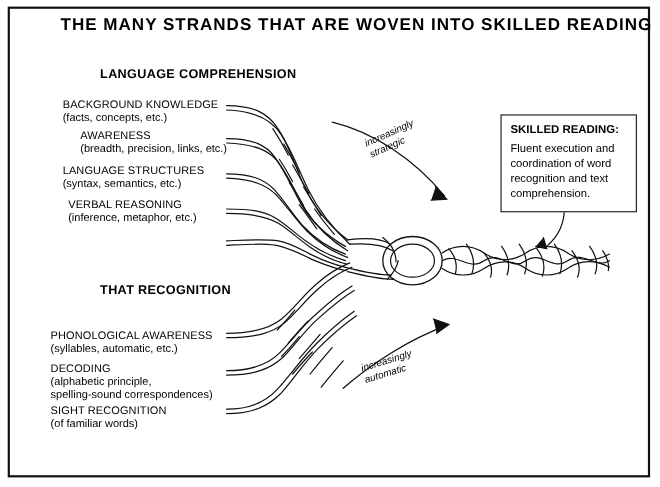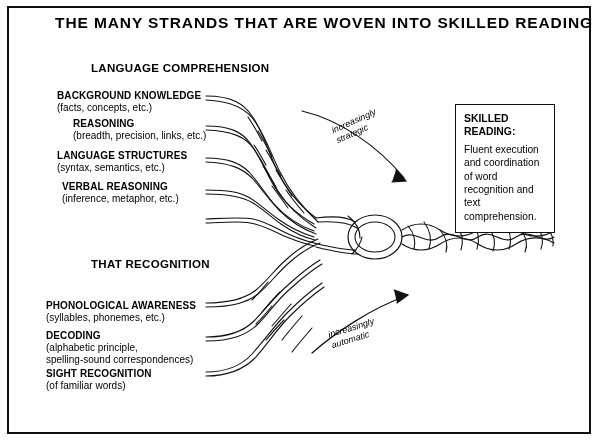--- a/index.html
+++ b/index.html
@@ -42,21 +42,21 @@
     font-weight: bold;
     letter-spacing: 0.3px;
     padding-left: 34px;
   }
   .strand {
     position: absolute;
     font-size: 10px;
     line-height: 12.2px;
   }
   .strand .lbl {
-    font-weight: bold;
+    font-weight: normal;
     letter-spacing: 0.1px;
   }
   .strand .sub {
     font-size: 10px;
   }
   #lang-heading { left: 57px; top: 62px; }
   #word-heading { left: 57px; top: 258px; }
 
   #s-background { left: 57px; top: 90px; }
   #s-vocabulary { left: 73px; top: 118px; }
@@ -83,21 +83,21 @@
   #arrow-automatic {
     left: 327px; top: 330px;
     transform: rotate(-17deg);
     transform-origin: left top;
   }
 
   #callout {
     position: absolute;
     left: 455px;
     top: 104px;
-    width: 100px;
+    width: 124px;
     border: 1.6px solid #111;
     background: #fff;
     padding: 7px 8px 9px 8px;
     box-sizing: border-box;
     font-size: 10.2px;
     line-height: 13.4px;
   }
   #callout .c-title {
     font-weight: bold;
     display: block;
@@ -199,40 +199,40 @@
   </svg>
 
   <div class="heading" id="lang-heading">LANGUAGE COMPREHENSION</div>
 
   <div class="strand" id="s-background">
     <div class="lbl">BACKGROUND KNOWLEDGE</div>
     <div class="sub">(facts, concepts, etc.)</div>
   </div>
 
   <div class="strand" id="s-vocabulary">
-    <div class="lbl">REASONING</div>
+    <div class="lbl">AWARENESS</div>
     <div class="sub">(breadth, precision, links, etc.)</div>
   </div>
 
   <div class="strand" id="s-structures">
     <div class="lbl">LANGUAGE STRUCTURES</div>
     <div class="sub">(syntax, semantics, etc.)</div>
   </div>
 
   <div class="strand" id="s-reasoning">
     <div class="lbl">VERBAL REASONING</div>
     <div class="sub">(inference, metaphor, etc.)</div>
   </div>
 
 
   <div class="heading" id="word-heading">THAT RECOGNITION</div>
 
   <div class="strand" id="s-phonological">
     <div class="lbl">PHONOLOGICAL AWARENESS</div>
-    <div class="sub">(syllables, phonemes, etc.)</div>
+    <div class="sub">(syllables, automatic, etc.)</div>
   </div>
 
   <div class="strand" id="s-decoding">
     <div class="lbl">DECODING</div>
     <div class="sub">(alphabetic principle,</div>
     <div class="sub">spelling-sound correspondences)</div>
   </div>
 
   <div class="strand" id="s-sight">
     <div class="lbl">SIGHT RECOGNITION</div>

